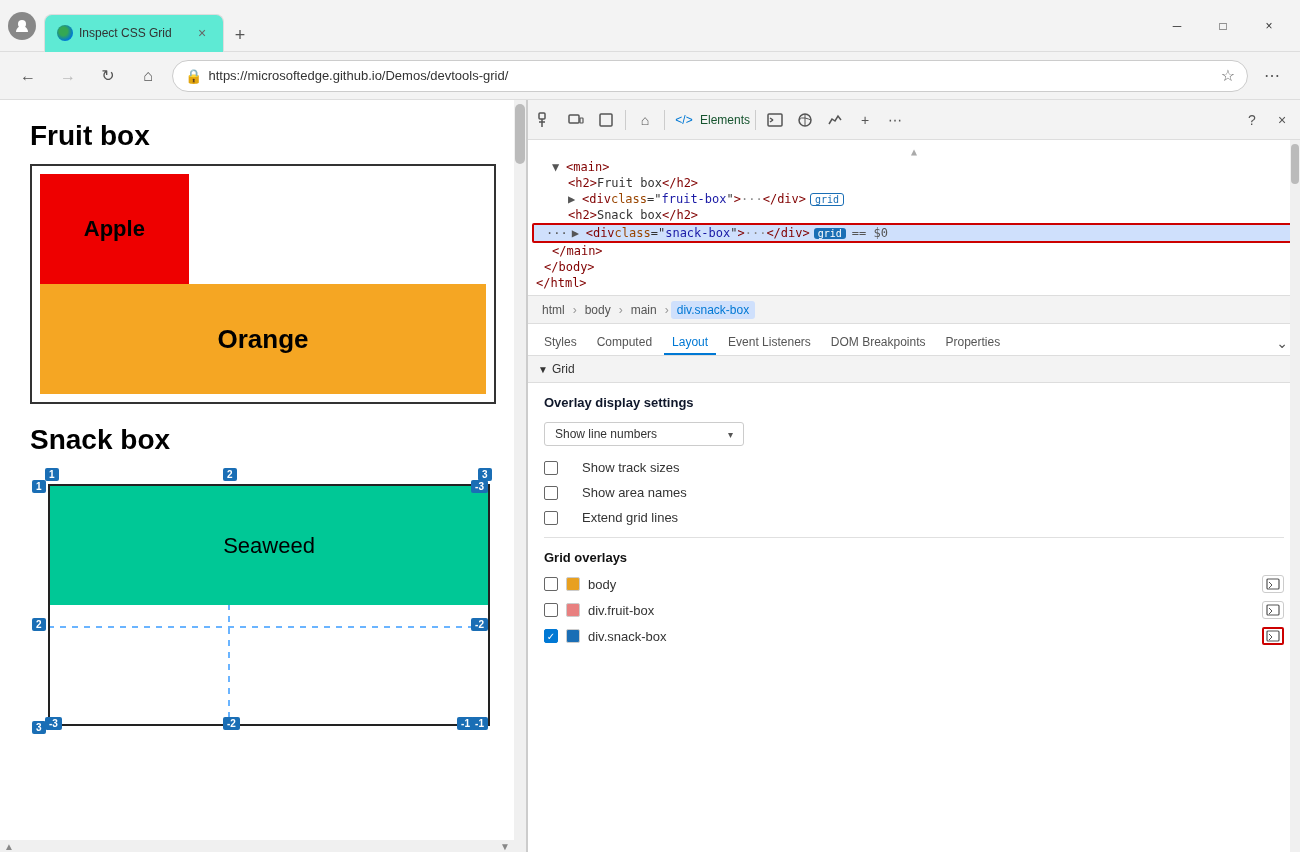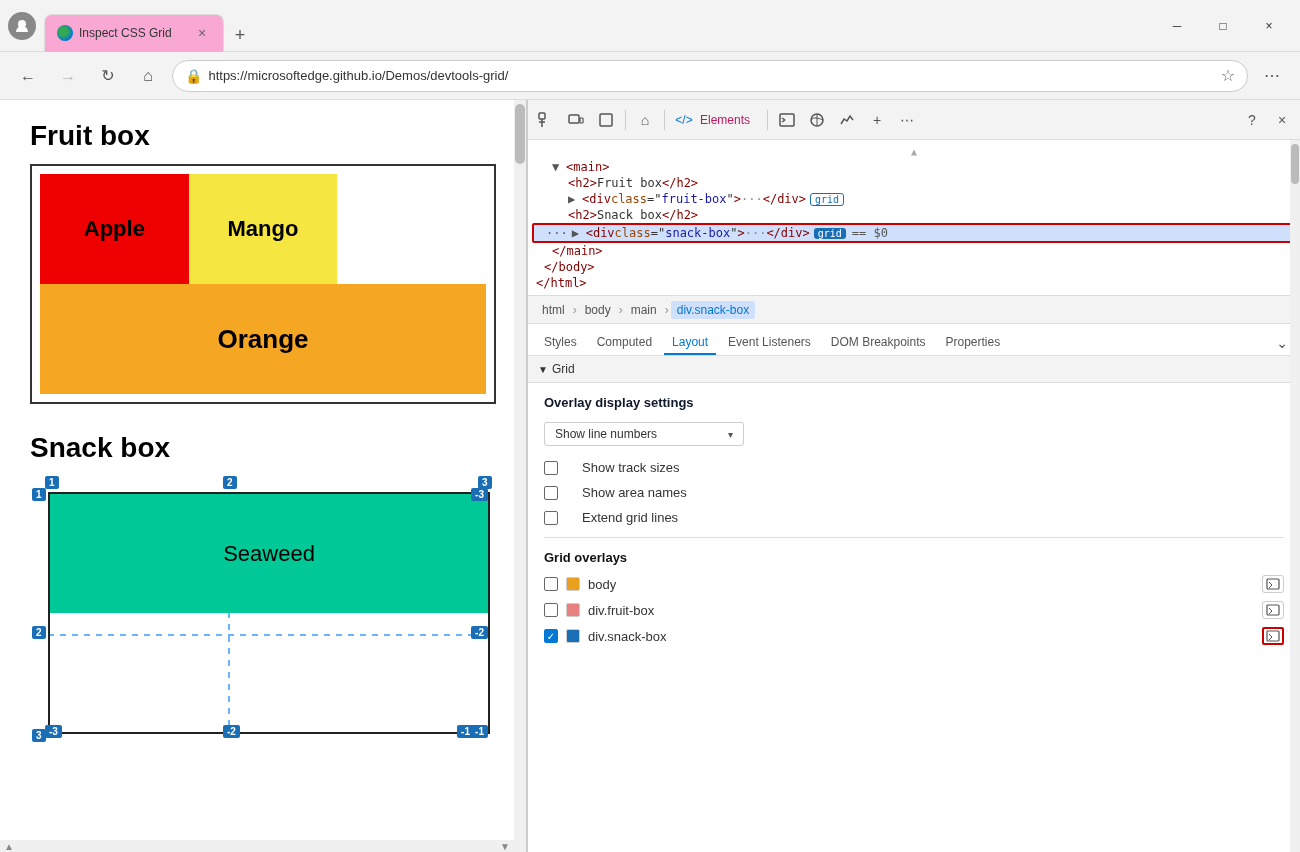--- a/index.html
+++ b/index.html
@@ -22,21 +22,21 @@
       display: flex; align-items: center; justify-content: center;
       color: #fff; font-size: 14px;
     }
     .tab-bar {
       display: flex;
       align-items: flex-end;
       height: 52px;
       gap: 0;
     }
     .tab {
-      background: #f9a8d4;
+      background: #5eead4;
       border: 1px solid #ddd;
       border-bottom: none;
       border-radius: 8px 8px 0 0;
       padding: 8px 12px;
       display: flex;
       align-items: center;
       gap: 6px;
       min-width: 180px;
       height: 38px;
       font-size: 12px;
@@ -130,21 +130,21 @@
     }
 
     .fruit-box-title {
       font-size: 28px;
       font-weight: bold;
       margin-bottom: 12px;
     }
     .fruit-box-container {
       border: 2px solid #333;
       padding: 8px;
-      margin-bottom: 28px;
+      margin-bottom: 20px;
     }
     .fruit-grid {
       display: grid;
       grid-template-columns: 1fr 1fr 1fr;
       grid-template-rows: 110px 110px;
       gap: 0;
     }
     .fruit-cell-apple {
       background: #e00;
       display: flex; align-items: center; justify-content: center;
@@ -515,23 +515,20 @@
     <div style="position:absolute;top:0;right:0;width:12px;height:100%;background:#f0f0f0;z-index:5;">
       <div style="width:10px;height:60px;background:#bbb;border-radius:5px;margin:4px auto;"></div>
     </div>
 
     <div class="fruit-box-title">Fruit box</div>
     <div class="fruit-box-container">
       <div class="fruit-grid">
         <div class="fruit-cell-apple">
           <span>Apple</span>
         </div>
-        <div class="fruit-cell-mango">
-          <span>Mango</span>
-        </div>
         <div class="fruit-cell-orange">
           <span>Orange</span>
         </div>
       </div>
     </div>
 
     <div class="snack-box-title">Snack box</div>
 
     <div class="snack-box-wrapper">
 
@@ -588,21 +585,21 @@
         <svg width="16" height="16" viewBox="0 0 16 16">
             <rect x="2" y="2" width="12" height="12" rx="1" fill="none" stroke="#555" stroke-width="1.5"></rect>
           </svg>
       </div>
       <div class="dt-separator"></div>
       <div class="dt-tool-icon">⌂</div>
       <div class="dt-separator"></div>
       <div class="dt-tool-icon active" style="color:#0078d4;">
         <span style="font-size:12px;">&lt;/&gt;</span>
       </div>
-      <span style="font-size:12px;color:#be185d;font-weight:500;margin-right:12px;">Elements</span>
+      <span style="font-size:12px;color:#14532d;font-weight:500;margin-right:0;">Elements</span>
       <div class="dt-separator"></div>
       <div class="dt-tool-icon">
         <svg width="16" height="16" viewBox="0 0 16 16">
             <rect x="1" y="2" width="14" height="12" rx="1" fill="none" stroke="#555" stroke-width="1.5"></rect>
             <line x1="3" y1="6" x2="6" y2="8" stroke="#555" stroke-width="1.5"></line>
             <line x1="6" y1="8" x2="3" y2="10" stroke="#555" stroke-width="1.5"></line>
           </svg>
       </div>
       <div class="dt-tool-icon">
         <svg width="16" height="16" viewBox="0 0 16 16">

